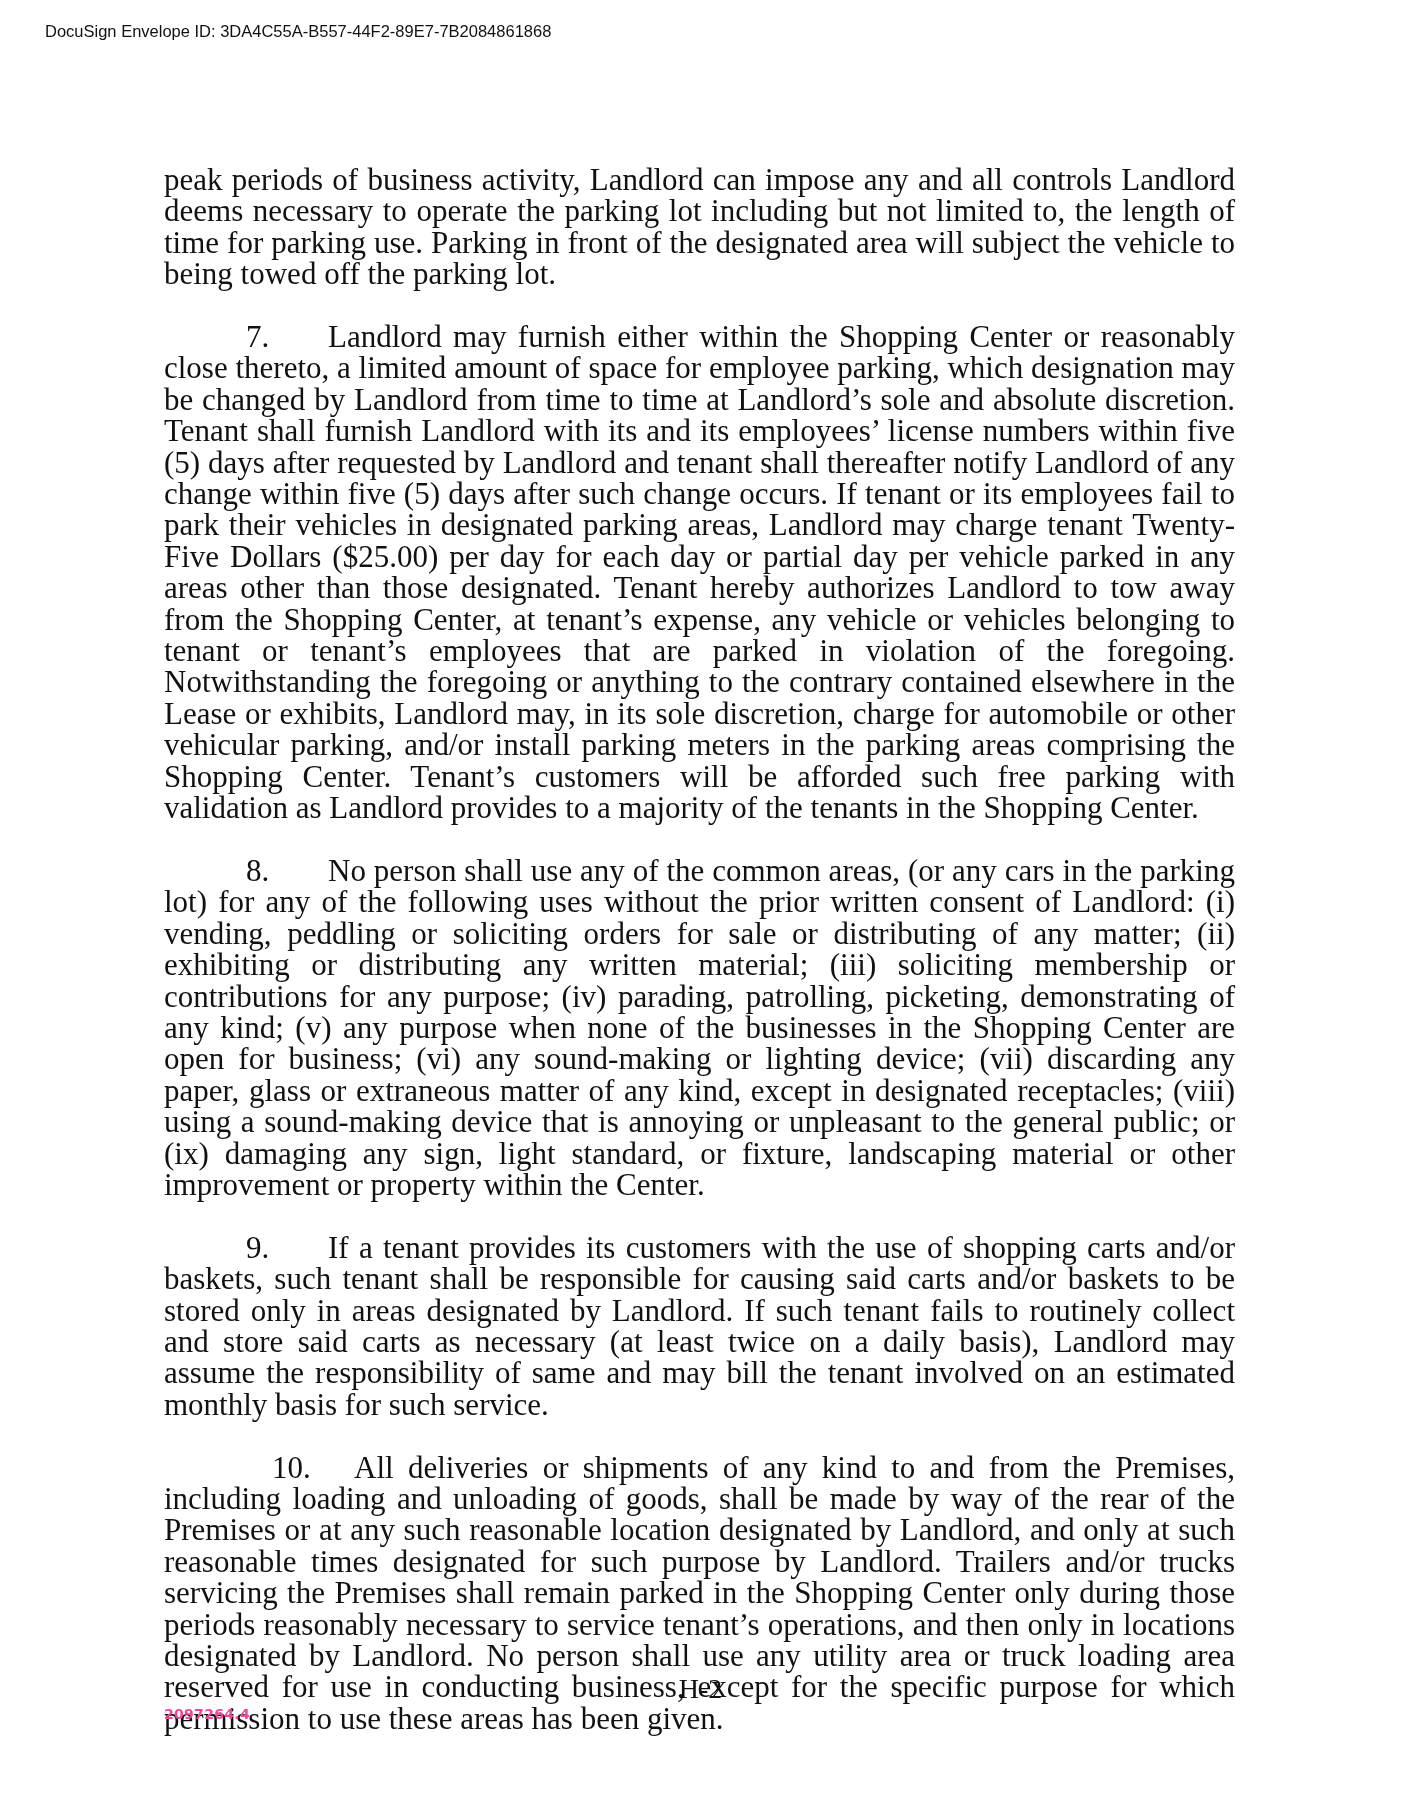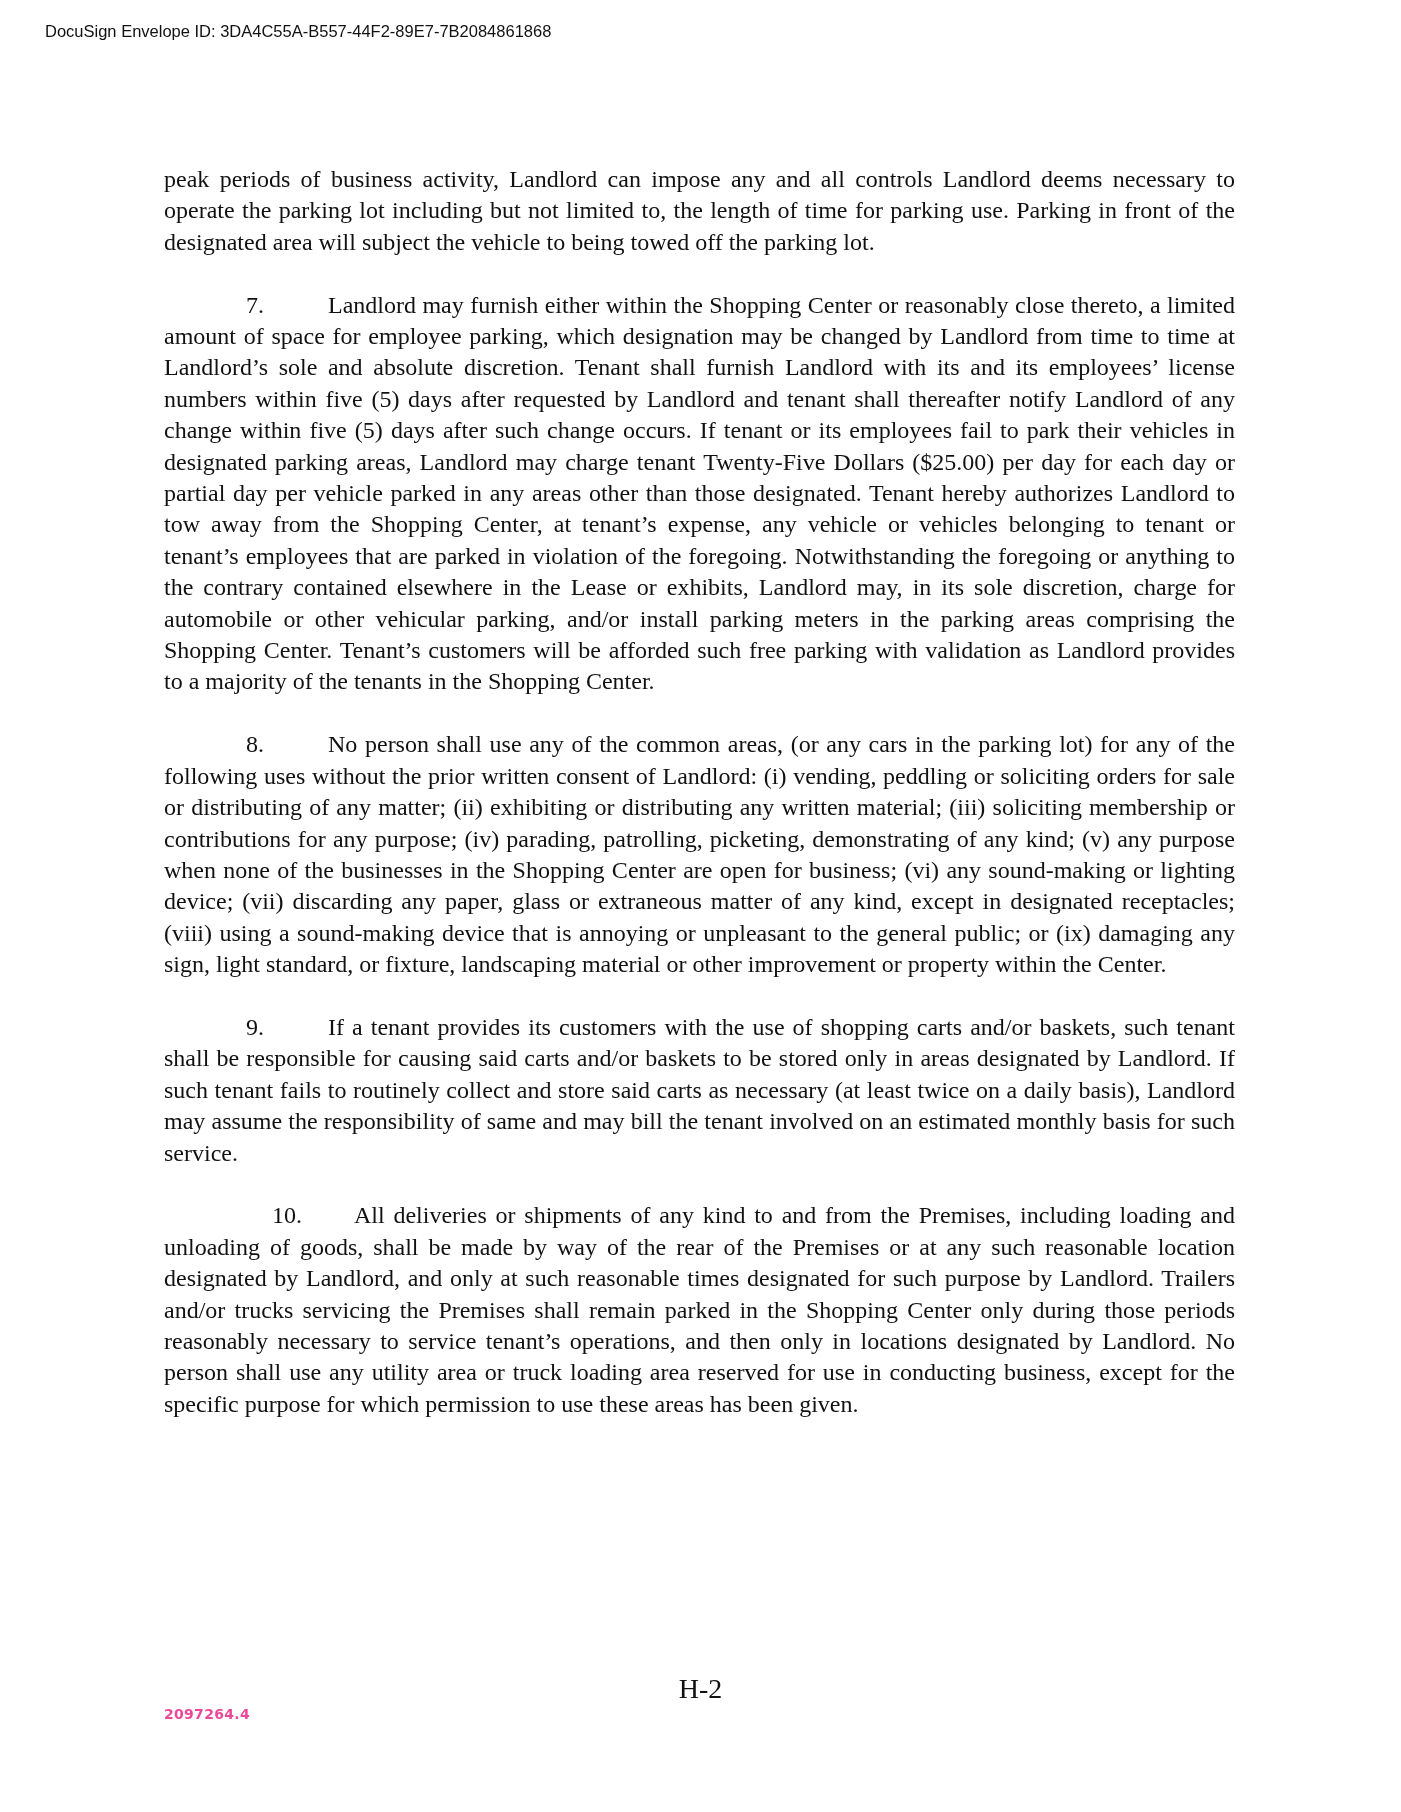--- a/index.html
+++ b/index.html
@@ -23,21 +23,21 @@
       letter-spacing: 0px;
       color: #111;
       margin-left: 7px;
     }
     .page-body {
       position: absolute;
       left: 164px;
       top: 164px;
       width: 1071px;
       font-family: "Liberation Serif", serif;
-      font-size: 24px;
+      font-size: 31px;
       line-height: 31.4px;
       text-align: justify;
       color: #111;
     }
     .para {
       margin: 0 0 31.4px 0;
       text-align: justify;
       text-align-last: left;
     }
     .num {

